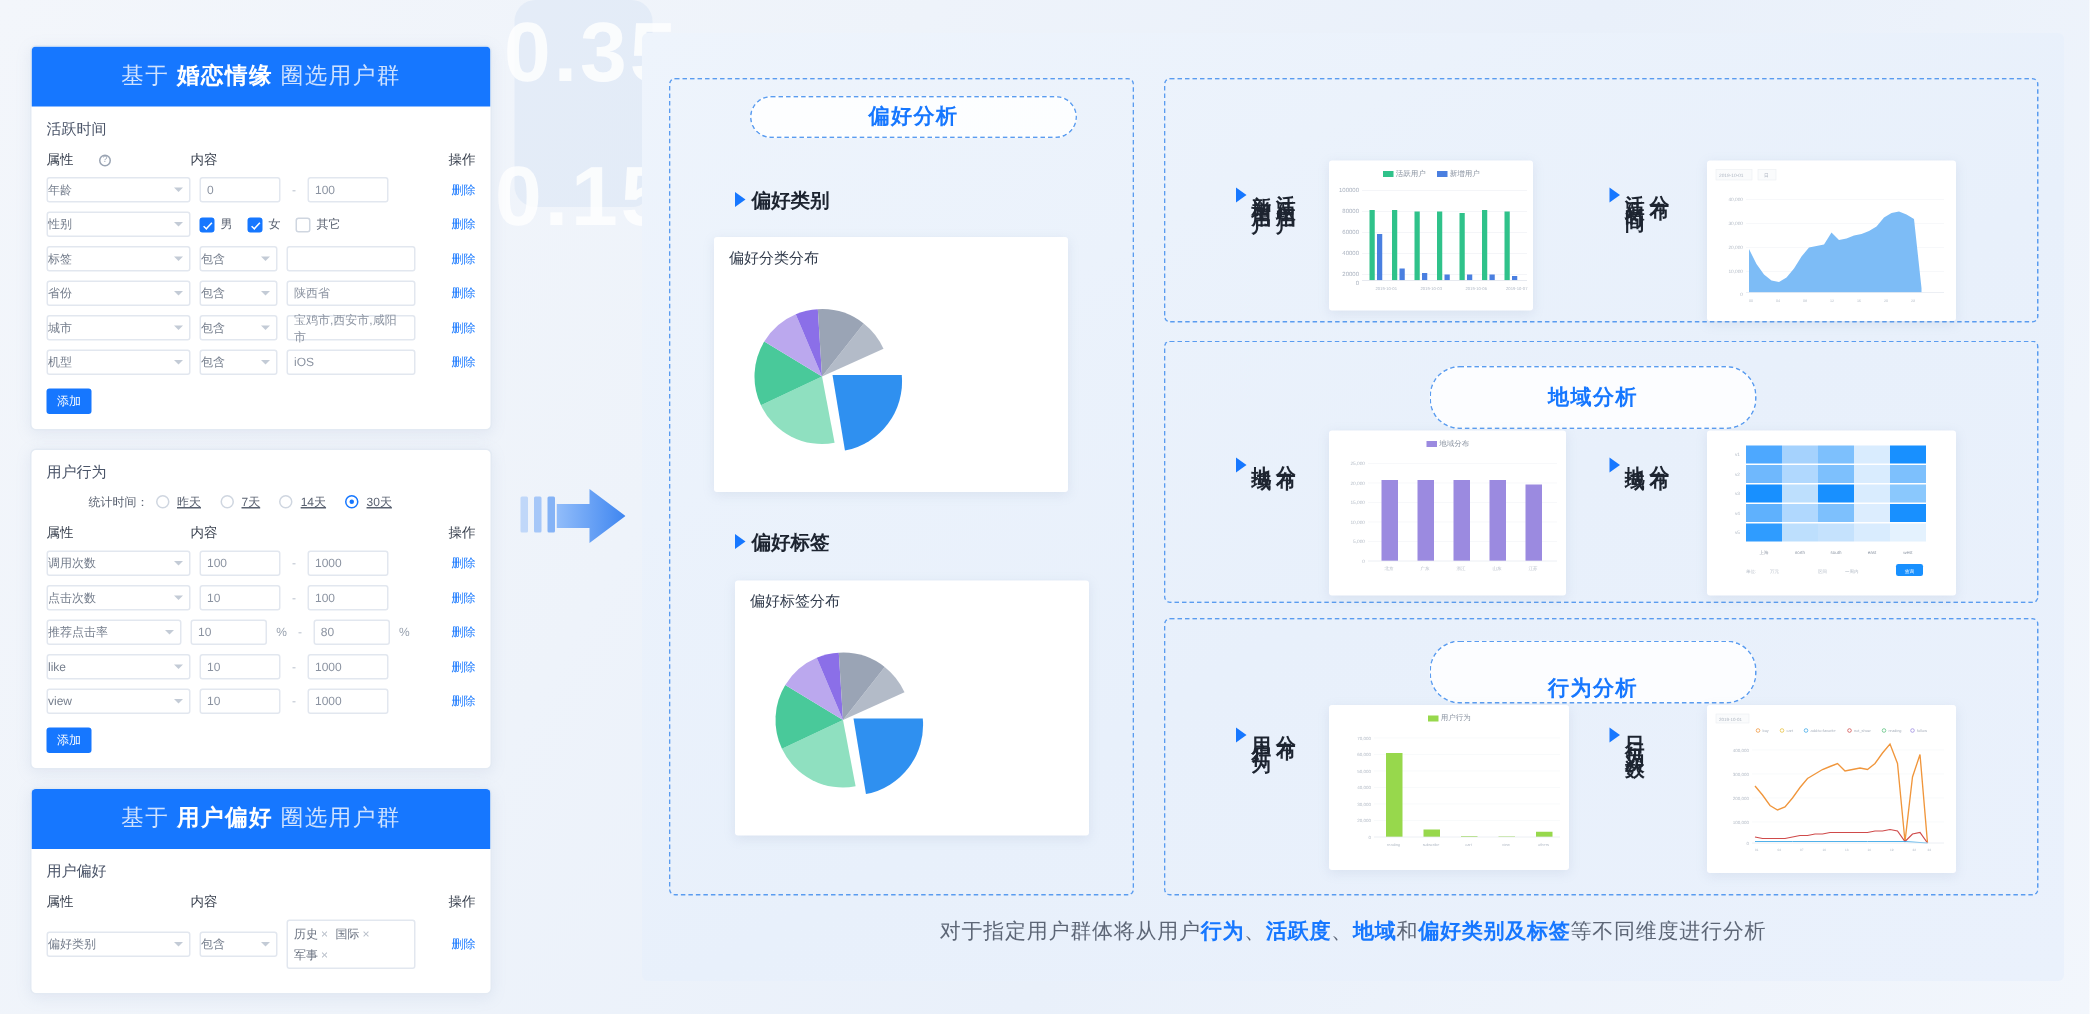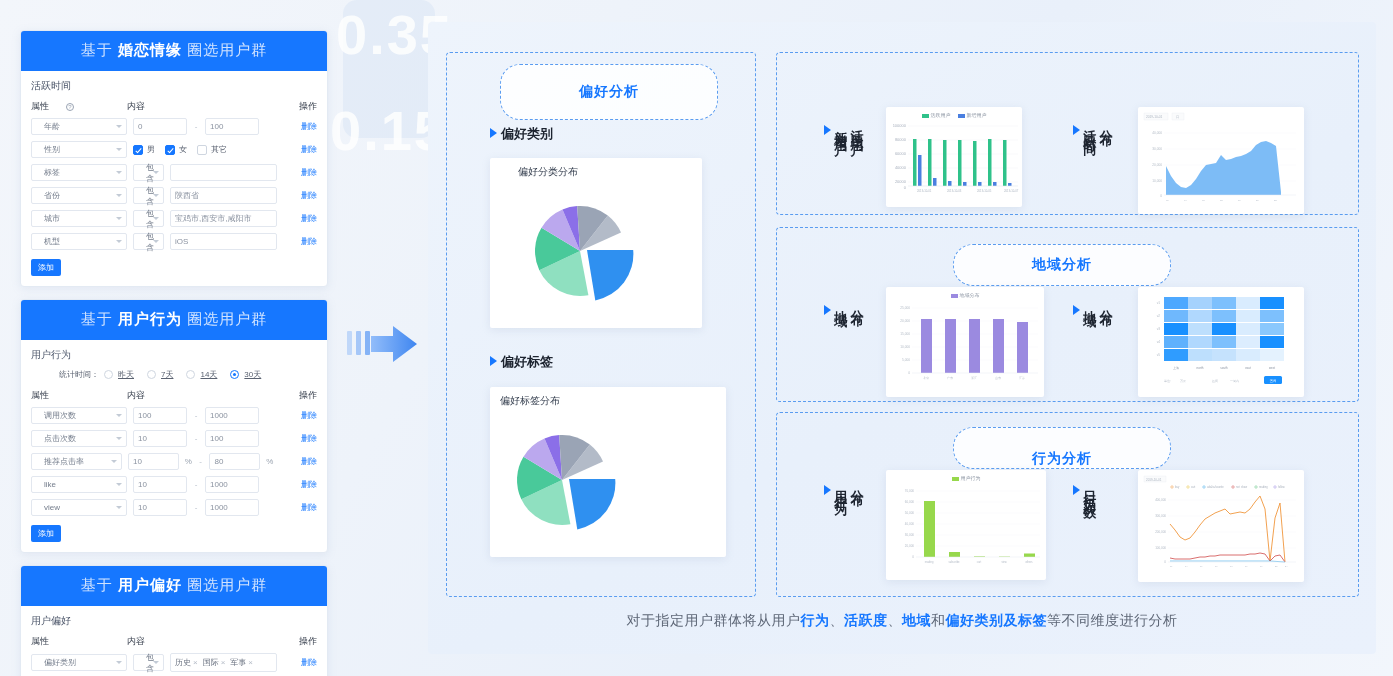--- a/index.html
+++ b/index.html
@@ -53,24 +53,24 @@
   .ch-act  { width: 34px; text-align: right; }
   .q-icon {
     display:inline-block; width:8px;height:8px;border:1px solid #9aa4b3;
     border-radius:50%; font-size:6px; line-height:7px; text-align:center; color:#9aa4b3;
   }
 
   .frow { display:flex; align-items:center; gap:6px; margin-bottom:6px; }
   .sel {
     height: 17px; border: 1px solid #e2e7ef; border-radius: 2px;
     background:#fff; font-size: 8px; color:#747d8c;
-    display:flex; align-items:center; padding: 0 12px; position: relative;
+    display:flex; align-items:center; padding: 0 0; position: relative;
   }
   .sel.attr { width: 96px; }
-  .sel.op { width: 31px; }
+  .sel.op { width: 52px; }
   .sel .caret {
     position:absolute; right:4px; width:0;height:0;
     border-left:3px solid transparent;border-right:3px solid transparent;
     border-top:3px solid #c3cbd6;
   }
   .inp {
     height: 17px; border: 1px solid #e2e7ef; border-radius:2px; background:#fff;
     font-size:8px; color:#8b93a1; display:flex; align-items:center; padding:0 4px;
   }
   .inp.num { width: 54px; }
@@ -270,23 +270,20 @@
           </div>
         <div class="inp wide">iOS</div>
         <div class="del">删除</div>
       </div>
 
       <div class="btn-add">添加</div>
     </div>
   </div>
 
   <div class="panel">
-    <div class="panel-head">
-      <span class="soft">基于 </span><span class="hl">用户行为</span><span class="soft"> 圈选用户群</span>
-    </div>
     <div class="panel-body">
       <div class="section-label">用户行为</div>
       <div class="radio-line">
         <span>统计时间：</span>
         <span class="rdo"></span>
         <span class="rdo-lbl">昨天</span>
         <span class="rdo"></span>
         <span class="rdo-lbl">7天</span>
         <span class="rdo"></span>
         <span class="rdo-lbl">14天</span>
@@ -421,30 +418,30 @@
           <stop offset="1" stop-color="#3f86f0"></stop>
     </linearGradient>
       </defs>
     <path d="M0 10 H22 V0 L46 18 L22 36 V26 H0 Z" fill="url(#ag)"></path>
   </svg>
 </div>
 
 <div class="right-panel">
 
   <div class="dbox" style="left:18px;top:30px;width:310px;height:545px;"></div>
-  <div class="pill" style="left:72px;top:42px;width:218px;height:56px;">
+  <div class="pill" style="left:72px;top:42px;width:218px;height:28px;">
     <span>偏好分析</span>
   </div>
 
   <div class="sub-title" style="left:62px;top:103px;">
     <span class="tri"></span>
     <span>偏好类别</span>
   </div>
 
-  <div class="card" style="left:62px;top:136px;width:212px;height:170px;padding-left:18px;">
+  <div class="card" style="left:48px;top:136px;width:236px;height:170px;">
     <div class="card-title">偏好分类分布</div>
     <svg width="236" height="140" viewBox="0 0 236 140">
       <g transform="translate(72,72)">
         <path d="M 4 -3 L 50.2 -3 A 47 47 0 0 1 12.3 47.4 Z" fill="#2f90f0" transform="translate(3,2)"></path>
         <path d="M 0 0 L 8.4 44.2 A 45 45 0 0 1 -40.7 19.2 Z" fill="#8fe0c0"></path>
         <path d="M 0 0 L -40.7 19.2 A 45 45 0 0 1 -38.5 -23.3 Z" fill="#49c99a"></path>
         <path d="M 0 0 L -38.5 -23.3 A 45 45 0 0 1 -17.5 -41.5 Z" fill="#bba8ee"></path>
         <path d="M 0 0 L -17.5 -41.5 A 45 45 0 0 1 -2.8 -44.9 Z" fill="#8b6fe8"></path>
         <path d="M 0 0 L -2.8 -44.9 A 45 45 0 0 1 27.8 -35.4 Z" fill="#9aa4b5"></path>
         <path d="M 0 0 L 27.8 -35.4 A 45 45 0 0 1 41 -18.5 Z" fill="#9aa4b5" opacity=".75"></path>

